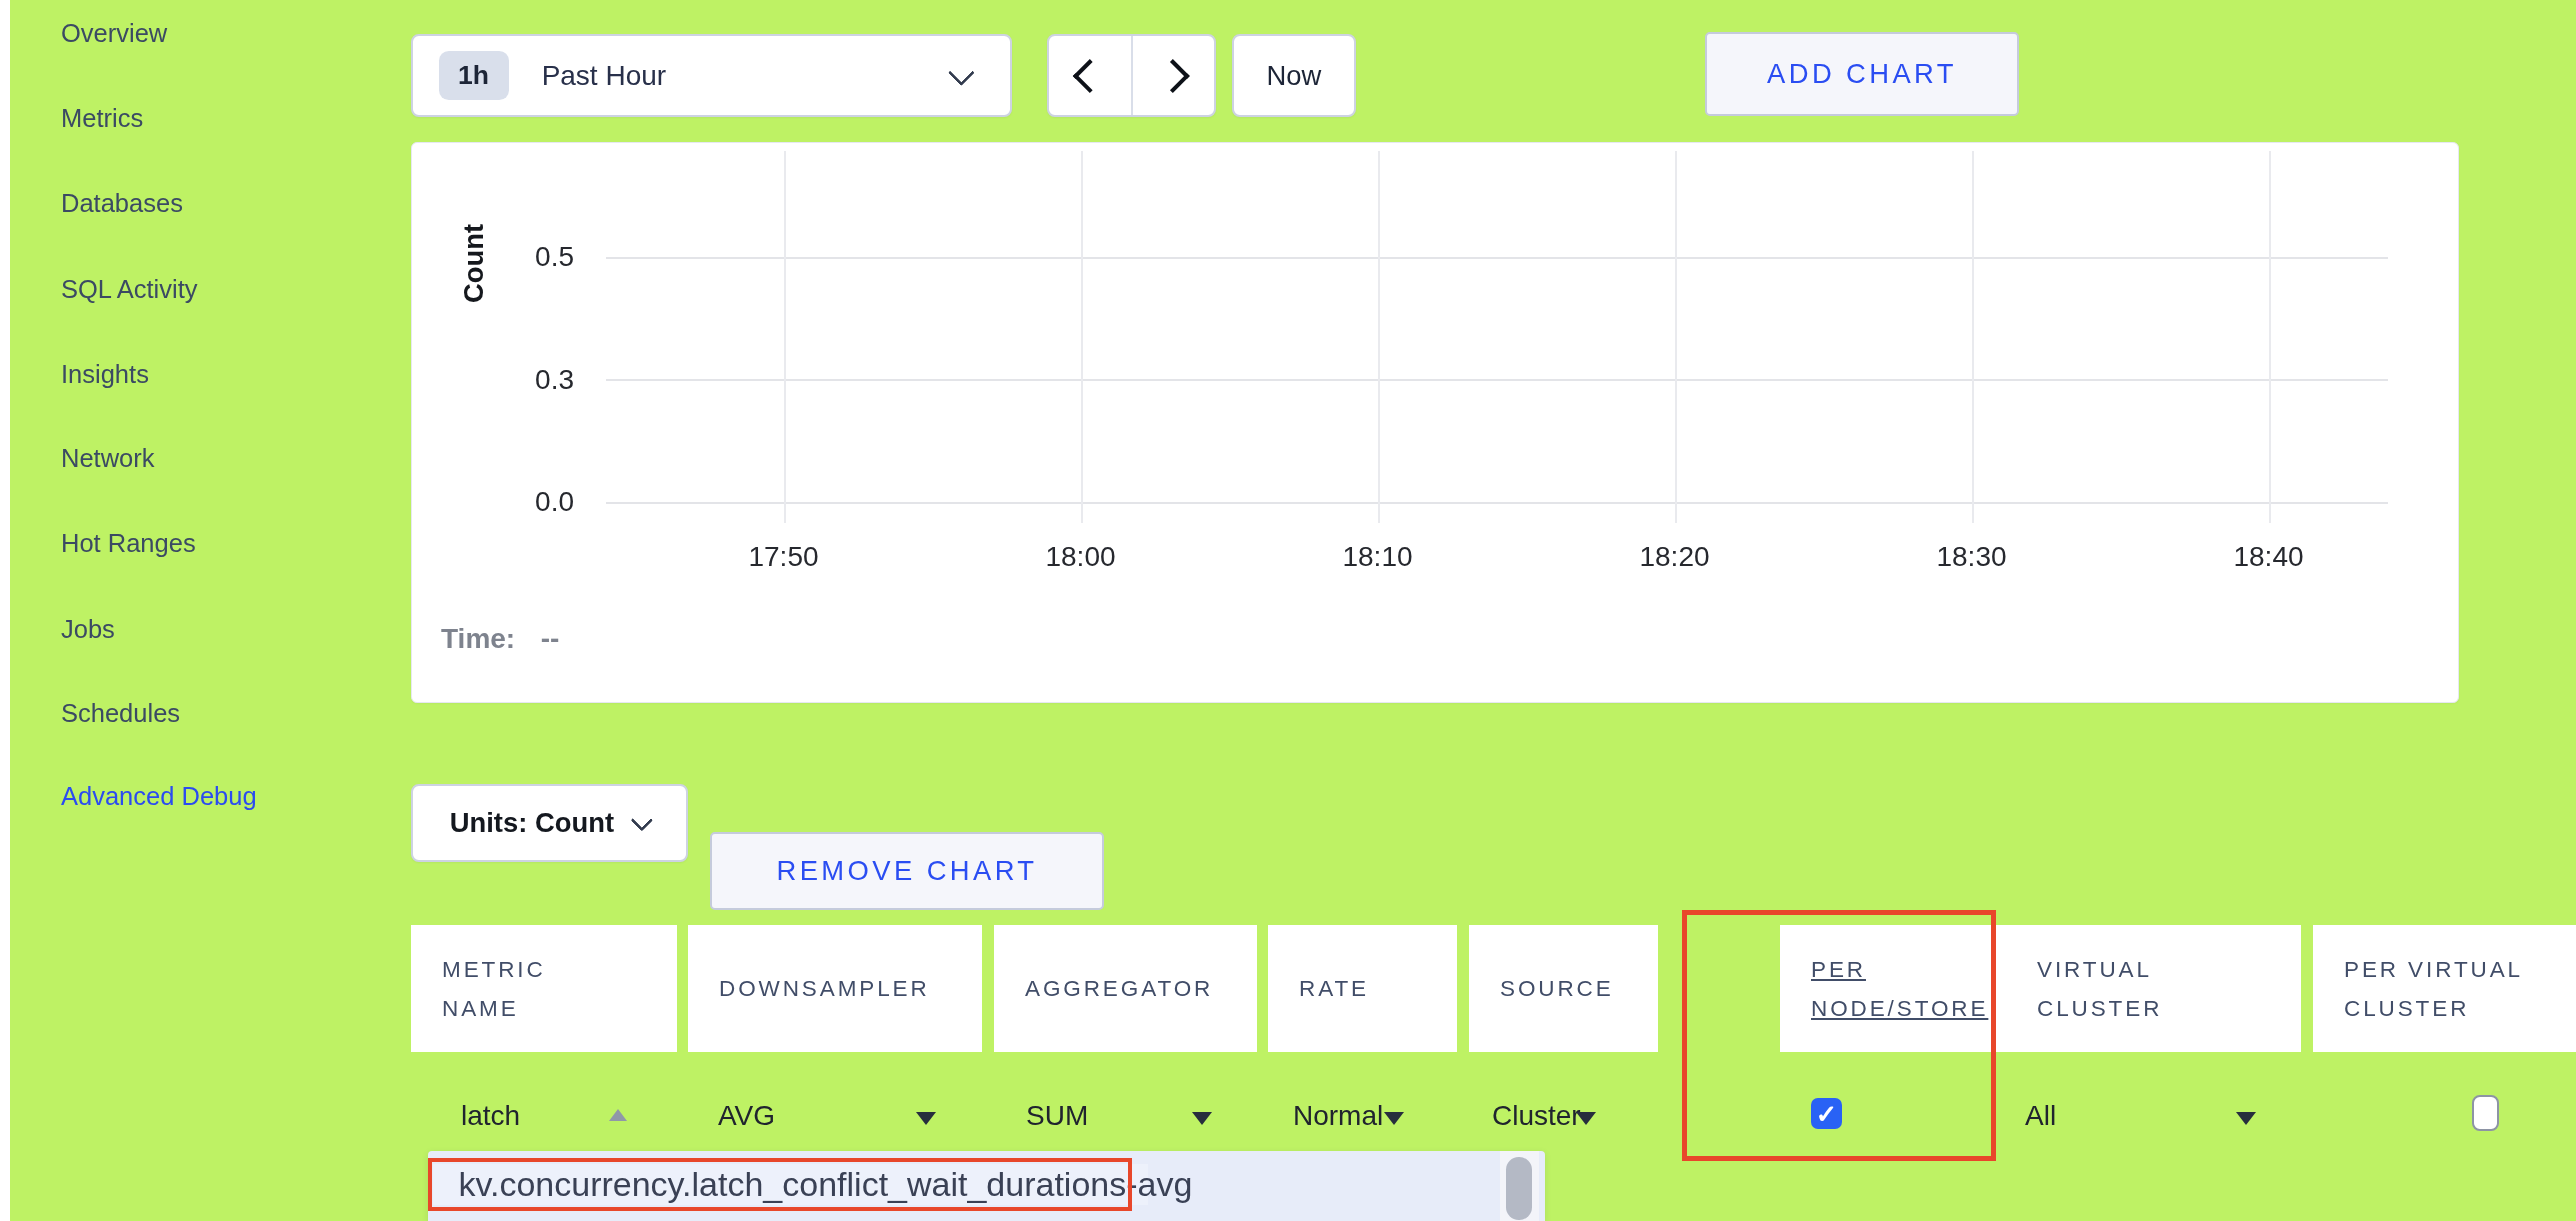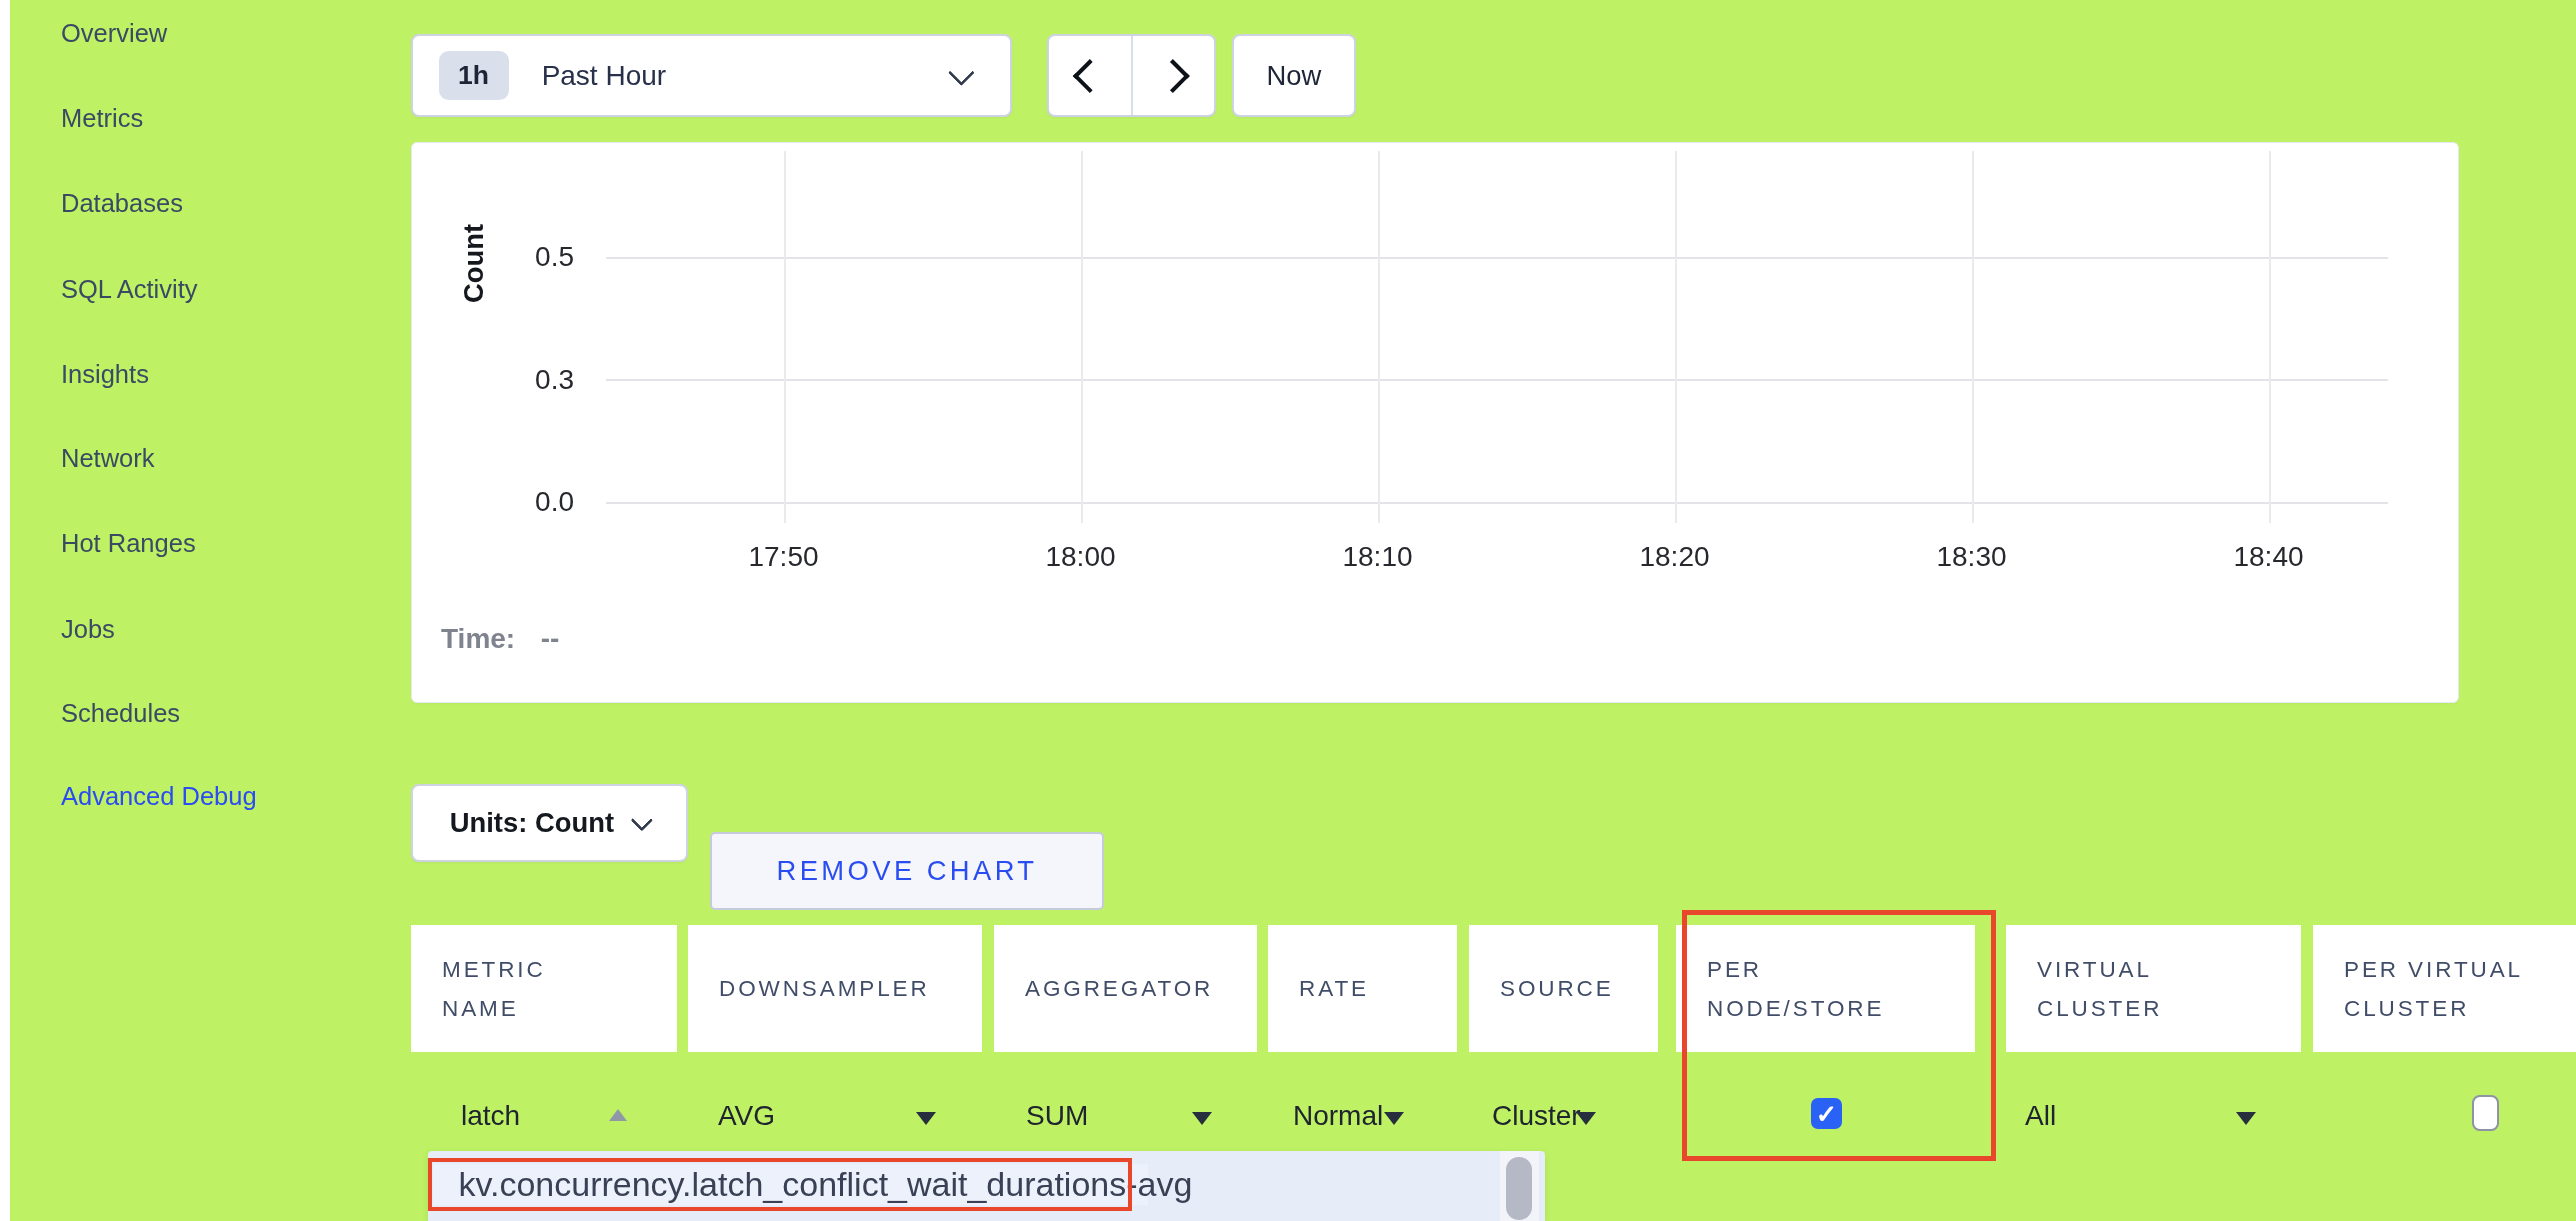--- a/index.html
+++ b/index.html
@@ -103,20 +103,21 @@
     <div class="arrow-cell">
       <span class="chevL"></span>
     </div>
     <div class="arrow-cell">
       <span class="chevR"></span>
     </div>
   </div>
 
   <button class="abs btn now-btn" style="font-family:inherit;">Now</button>
 
+  <button class="abs accent-btn add-chart" style="position:absolute;display:flex;align-items:center;justify-content:center;">ADD CHART</button>
 
   <div class="abs card">
     <div class="ylab">Count</div>
 
     <div class="gridh" style="left:194px;top:114px;width:1782px;"></div>
     <div class="gridh" style="left:194px;top:236px;width:1782px;"></div>
     <div class="gridh" style="left:194px;top:359px;width:1782px;"></div>
 
     <div class="gridv" style="left:372px;top:7.8px;height:372px;"></div>
     <div class="gridv" style="left:669px;top:7.8px;height:372px;"></div>
@@ -159,21 +160,21 @@
   </div>
   <div class="hcell" style="left:994px;width:263px;">
     <span>AGGREGATOR</span>
   </div>
   <div class="hcell" style="left:1268px;width:189px;">
     <span>RATE</span>
   </div>
   <div class="hcell" style="left:1469px;width:189px;">
     <span>SOURCE</span>
   </div>
-  <div class="hcell" style="left:1676px;width:299px;">
+  <div class="hcell" style="left:1780px;width:299px;text-decoration:underline;">
     <span>PER</span>
     <span>NODE/STORE</span>
   </div>
   <div class="hcell" style="left:2006px;width:295px;">
     <span>VIRTUAL</span>
     <span>CLUSTER</span>
   </div>
   <div class="hcell" style="left:2313px;width:263px;">
     <span>PER VIRTUAL</span>
     <span>CLUSTER</span>

